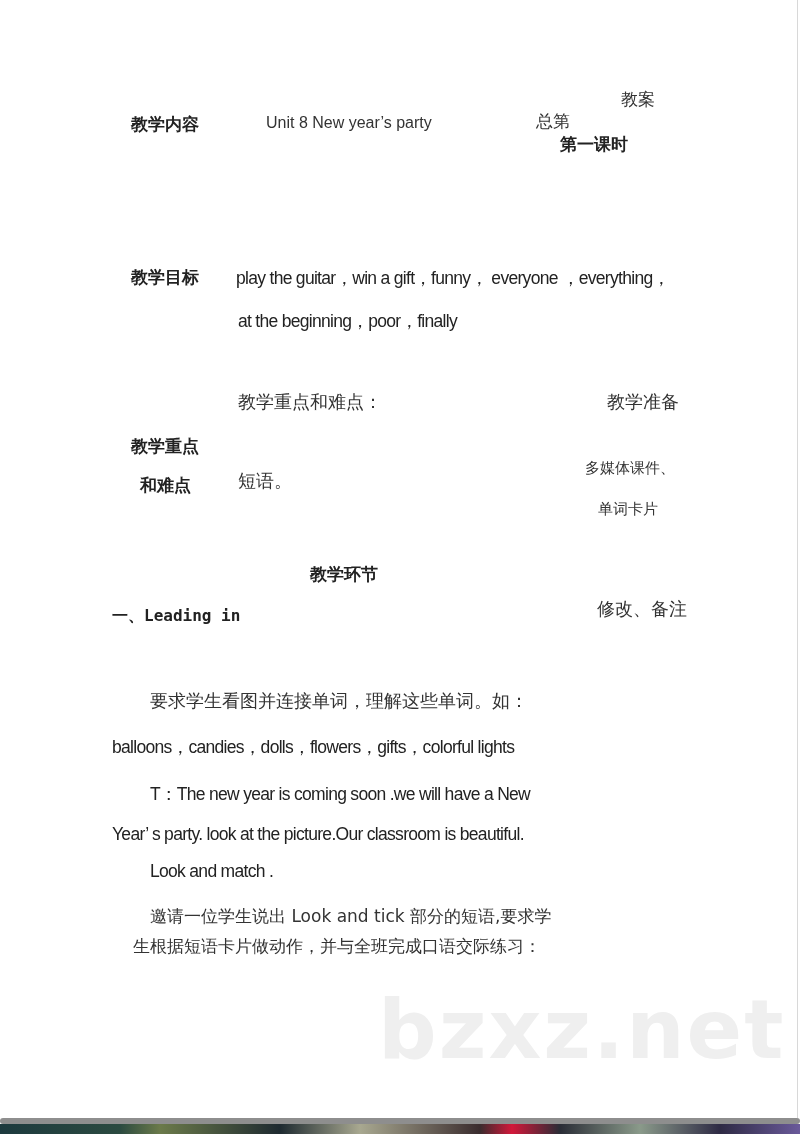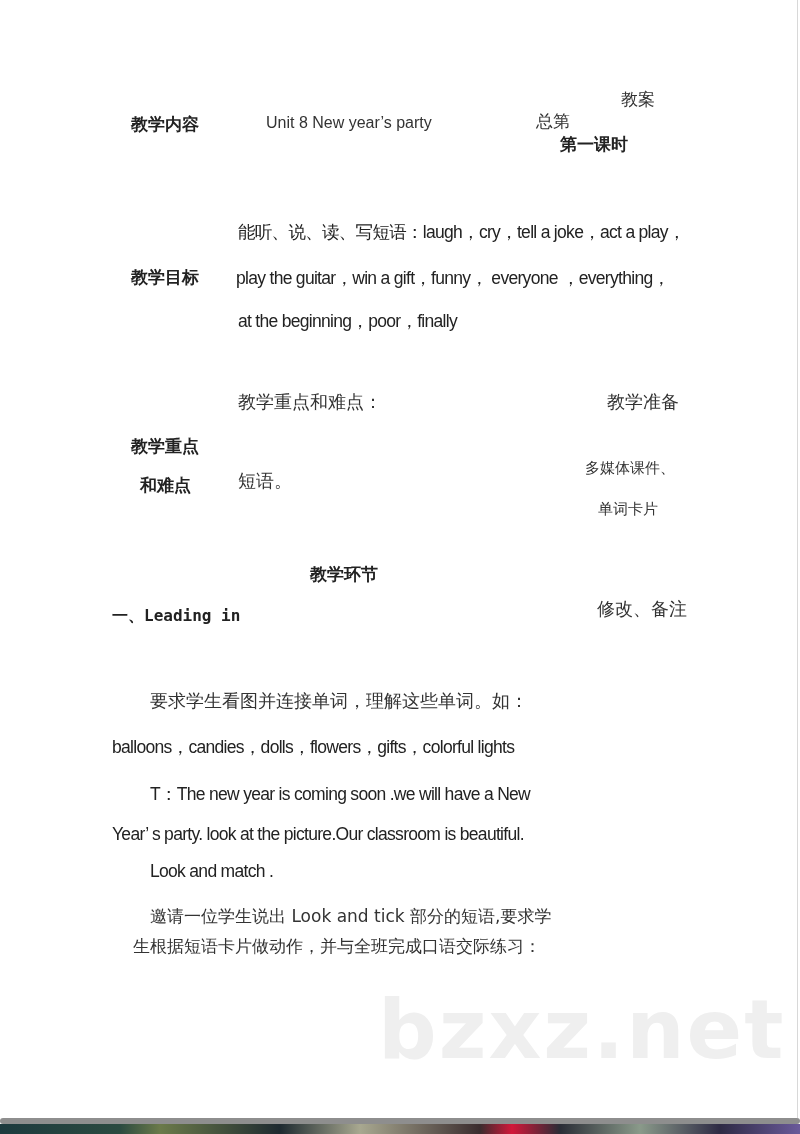--- a/index.html
+++ b/index.html
@@ -38,21 +38,20 @@
 <div class="page">
   <div class="vline"></div>
 
   <div class="abs f17 bold" style="left:131px; top:113px;">教学内容</div>
   <div class="abs" style="left:266px; top:114px; font-family:'Liberation Sans',sans-serif; font-size:16px; color:#333;">Unit 8    New year’s party</div>
   <div class="abs f17" style="left:536px; top:88px; color:#333;margin-top:22px;">总第</div>
   <div class="abs f17" style="left:621px; top:88px; color:#333;">教案</div>
   <div class="abs f17 bold" style="left:560px; top:133px;">第一课时</div>
 
   <div class="abs f17 bold" style="left:131px; top:266px;">教学目标</div>
-  <div class="abs eng" style="left:238px; top:220px;">能听、说、读、写短语：laugh，cry，tell a joke，act a play，</div>
   <div class="abs eng" style="left:236px; top:266px;">play the guitar，win a gift，funny， everyone  ，everything，</div>
   <div class="abs eng" style="left:238px; top:309px;">at the beginning，poor，finally</div>
 
   <div class="abs f18" style="left:238px; top:390px; color:#333;">教学重点和难点：</div>
   <div class="abs f18" style="left:607px; top:390px; color:#333;">教学准备</div>
   <div class="abs f17 bold" style="left:131px; top:435px;">教学重点</div>
   <div class="abs f17 bold" style="left:140px; top:474px;">和难点</div>
   <div class="abs f18" style="left:238px; top:469px; color:#333;">短语。</div>
   <div class="abs f15" style="left:585px; top:459px; color:#333;">多媒体课件、</div>
   <div class="abs f15" style="left:598px; top:500px; color:#333;">单词卡片</div>

